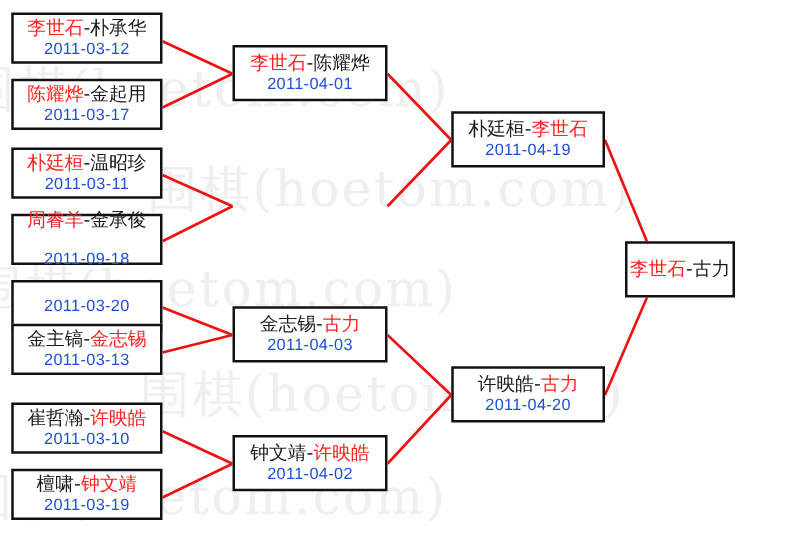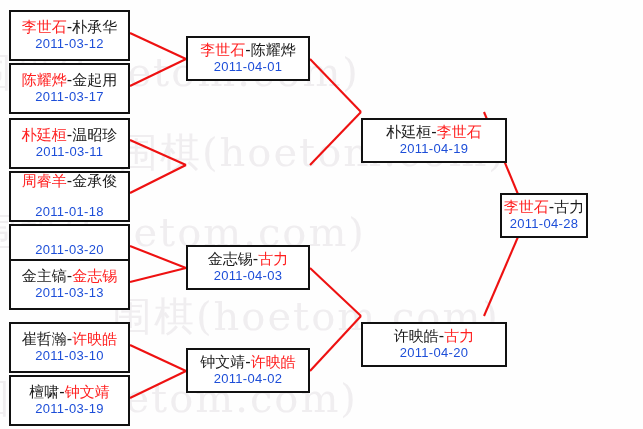--- a/index.html
+++ b/index.html
@@ -84,37 +84,37 @@
     color: #1a1a1a;
   }
   .mdate {
     font-size: 13px;
     color: #1d4ed8;
     font-family: Liberation Sans, sans-serif;
     letter-spacing: 0.3px;
     margin-top: 1px;
   }
   
-  .r1 { left: 9px;  width: 121px; height: 51px; }
+  .r1 { left: 9px;  width: 121px; height: 41px; }
   .r1.b0 { top: 10px; }
   .r1.b1 { top: 63px; }
   .r1.b2 { top: 118px; }
   .r1.b3 { top: 171px; gap: 14px; }
   .r1.b4 { top: 224px; }
   .r1.b5 { top: 259px; }
   .r1.b6 { top: 322px; }
   .r1.b7 { top: 375px; text-align: center; }
   
   .r2 { left: 186px; width: 124px; height: 45px; }
   .r2.b0 { top: 36px; }
   .r2.b1 { top: 142px; }
   .r2.b2 { top: 245px; text-align: center; }
   .r2.b3 { top: 348px; }
   
-  .r3 { left: 361px; width: 146px; height: 45px; margin-top: 29px; }
+  .r3 { left: 361px; width: 123px; height: 45px; }
   .r3.b0 { top: 89px; }
   .r3.b1 { top: 293px; align-items: center; }
   
   .r4 { left: 500px; width: 88px; height: 45px; top: 193px; }
 </style>
 </head>
 <body>
 
 <div id="bracket">
 
@@ -157,21 +157,21 @@
   <div class="match r1 b1">
     <div class="players"><span class="win">陈耀烨</span><span class="sep">-</span><span>金起用</span></div>
     <div class="mdate">2011-03-17</div>
   </div>
   <div class="match r1 b2">
     <div class="players"><span class="win">朴廷桓</span><span class="sep">-</span><span>温昭珍</span></div>
     <div class="mdate">2011-03-11</div>
   </div>
   <div class="match r1 b3">
     <div class="players"><span class="win">周睿羊</span><span class="sep">-</span><span>金承俊</span></div>
-    <div class="mdate">2011-01-18</div>
+    <div class="mdate">2011-09-18</div>
   </div>
   <div class="match r1 b4">
     <div class="mdate">2011-03-20</div>
   </div>
   <div class="match r1 b5">
     <div class="players"><span>金主镐</span><span class="sep">-</span><span class="win">金志锡</span></div>
     <div class="mdate">2011-03-13</div>
   </div>
   <div class="match r1 b6">
     <div class="players"><span>崔哲瀚</span><span class="sep">-</span><span class="win">许映皓</span></div>
@@ -199,16 +199,15 @@
     <div class="players"><span>朴廷桓</span><span class="sep">-</span><span class="win">李世石</span></div>
     <div class="mdate">2011-04-19</div>
   </div>
   <div class="match r3 b1">
     <div class="players"><span>许映皓</span><span class="sep">-</span><span class="win">古力</span></div>
     <div class="mdate">2011-04-20</div>
   </div>
 
   <div class="match r4">
     <div class="players"><span class="win">李世石</span><span class="sep">-</span><span>古力</span></div>
-    <div class="mdate">2011-04-28</div>
   </div>
 
 </div>
 
 </body></html>

